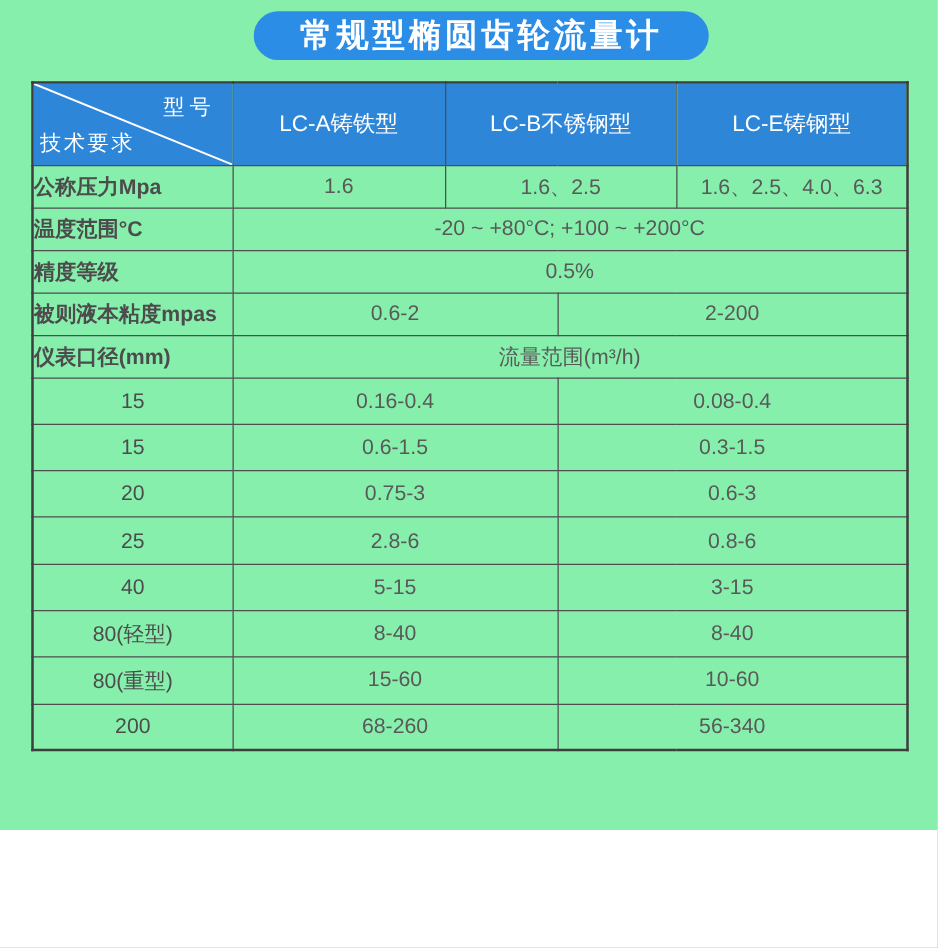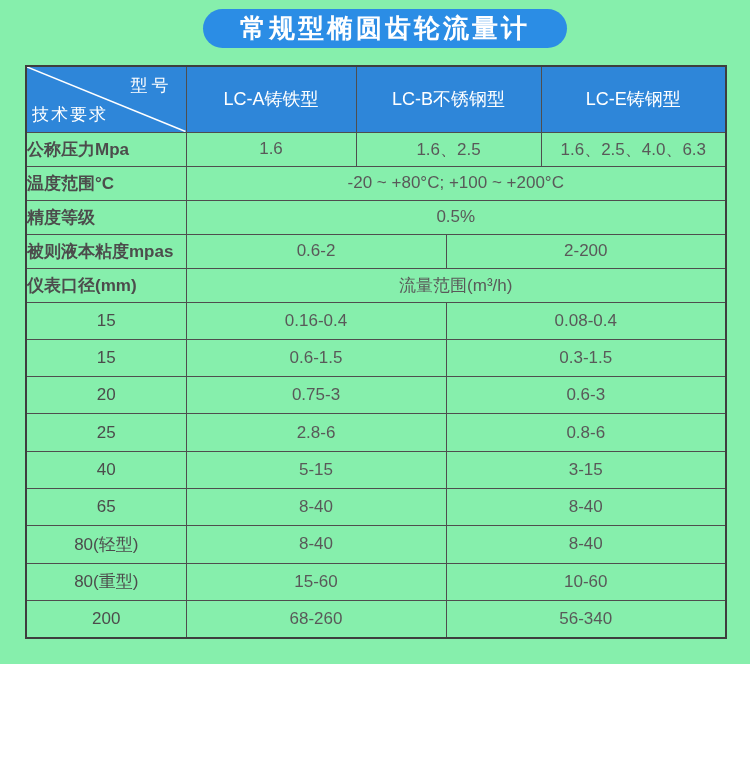--- a/index.html
+++ b/index.html
@@ -122,25 +122,20 @@
       <td class="dia">25</td>
       <td class="val" colspan="2">2.8-6</td>
       <td class="val" colspan="2">0.8-6</td>
     </tr>
     <tr class="flow">
       <td class="dia">40</td>
       <td class="val" colspan="2">5-15</td>
       <td class="val" colspan="2">3-15</td>
     </tr>
     <tr class="flow">
-      <td class="dia">65</td>
-      <td class="val" colspan="2">8-40</td>
-      <td class="val" colspan="2">8-40</td>
-    </tr>
-    <tr class="flow">
       <td class="dia">80(轻型)</td>
       <td class="val" colspan="2">8-40</td>
       <td class="val" colspan="2">8-40</td>
     </tr>
     <tr class="flow">
       <td class="dia">80(重型)</td>
       <td class="val" colspan="2">15-60</td>
       <td class="val" colspan="2">10-60</td>
     </tr>
     <tr class="flow">

